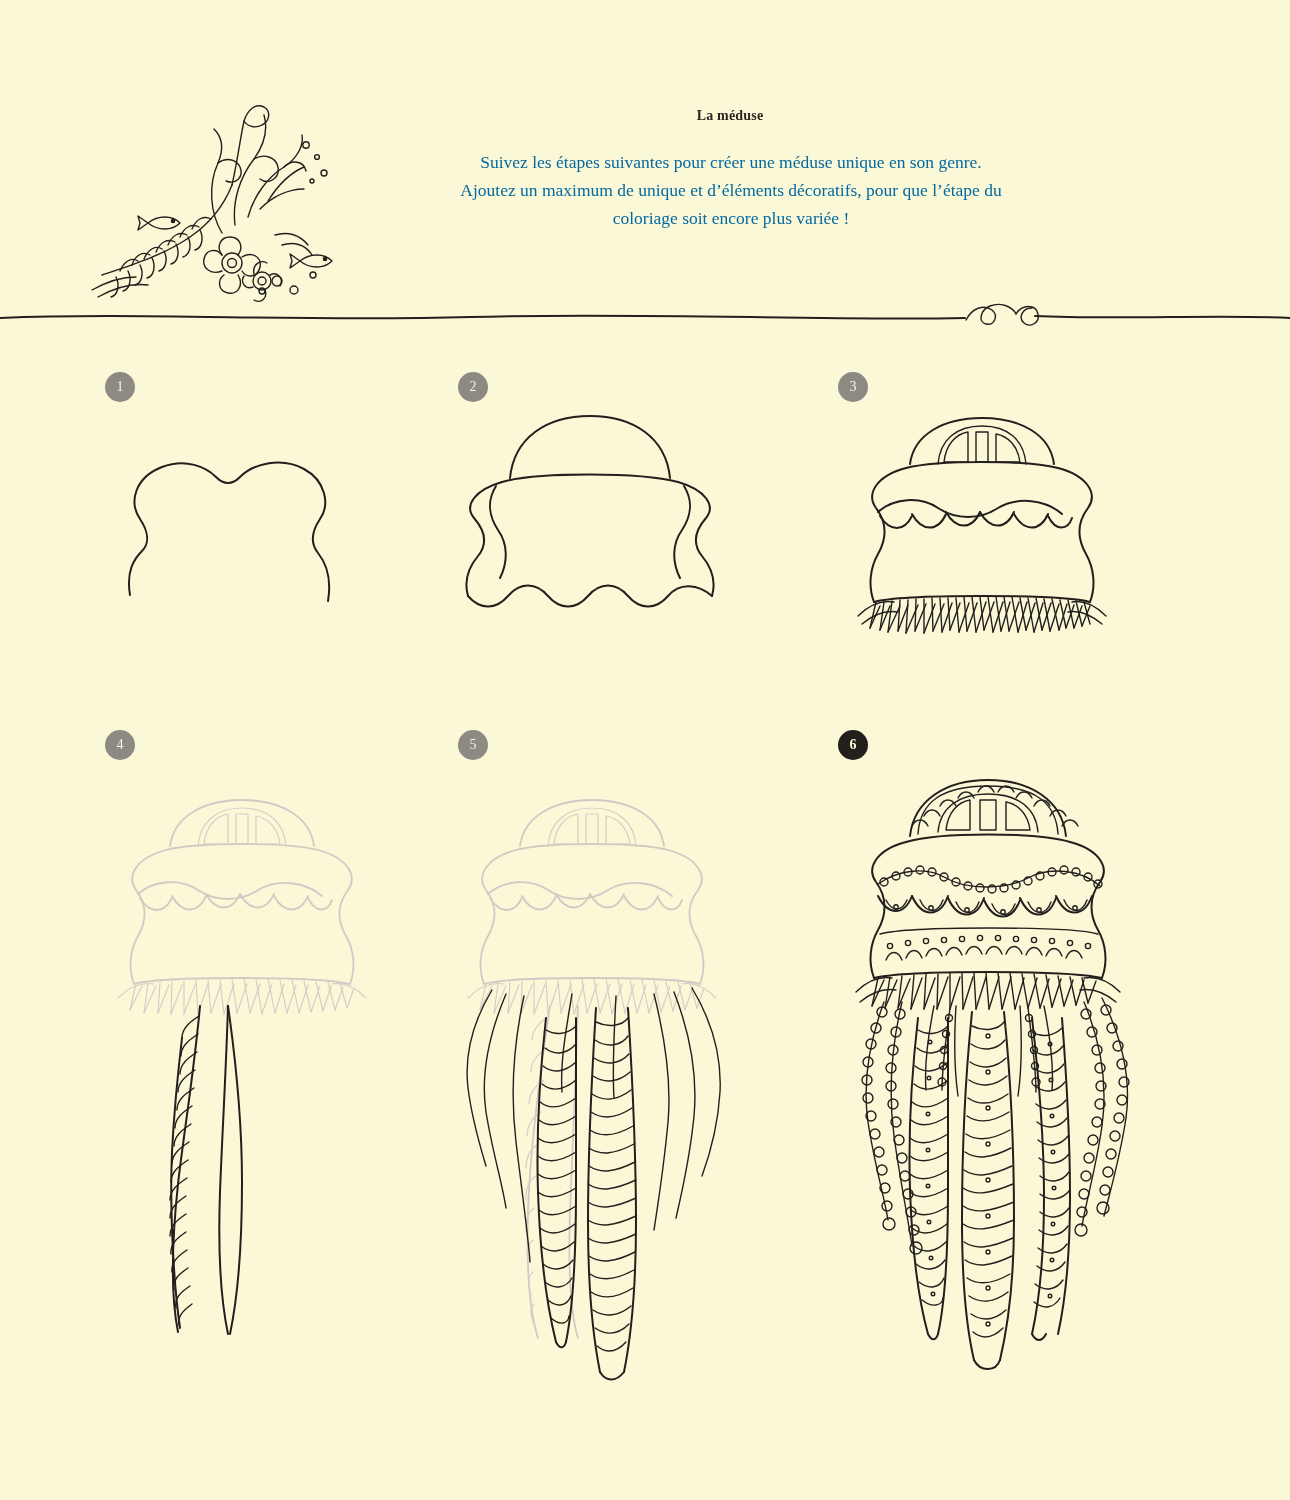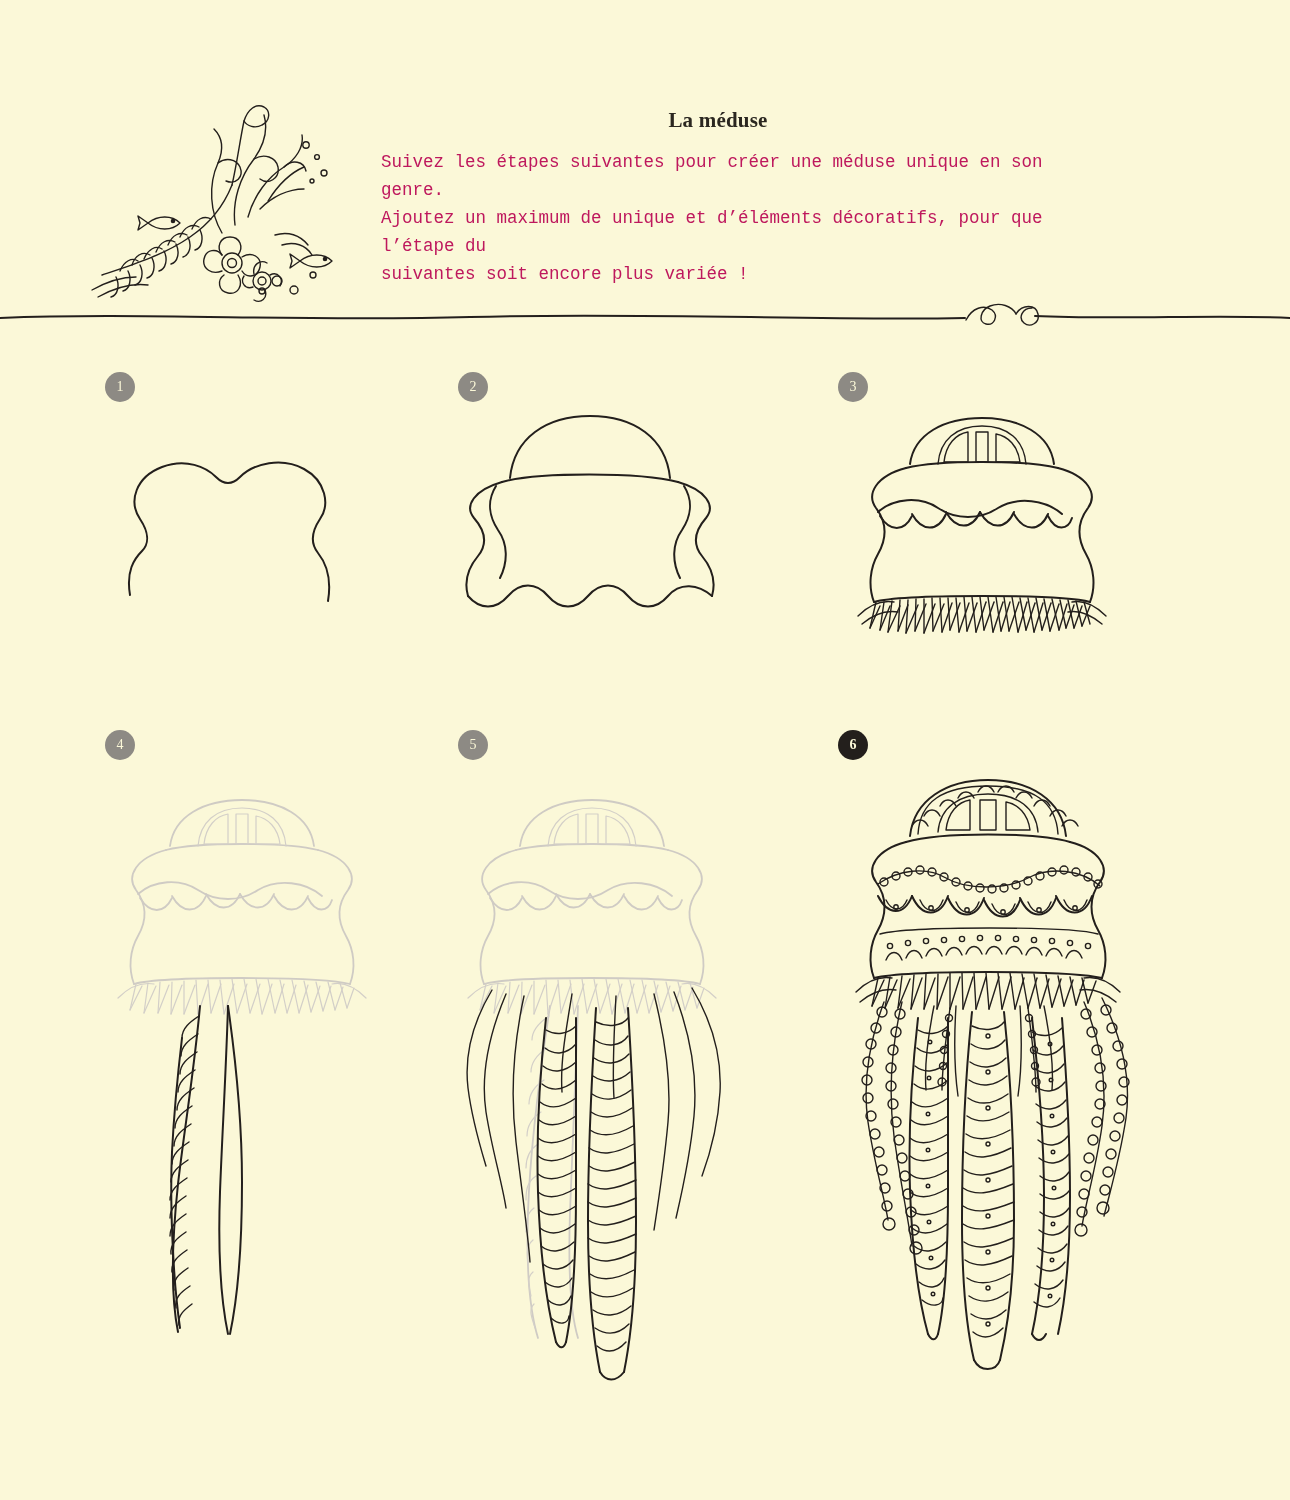--- a/index.html
+++ b/index.html
@@ -31,38 +31,39 @@
   }
   .corner-ornament {
     position: absolute;
     left: 72px;
     top: 85px;
     width: 270px;
     height: 215px;
   }
   .title {
     position: absolute;
-    left: 368px;
+    left: 380px;
     top: 108px;
     width: 700px;
     text-align: center;
-    font-size: 21px;
+    font-size: 14px;
     font-weight: bold;
     letter-spacing: 0.2px;
     font-family: "Liberation Serif", serif;
   }
   .intro {
     position: absolute;
     left: 381px;
     top: 148px;
     width: 700px;
     font-size: 17.5px;
     line-height: 28px;
-    color: #be185d;
-    font-family: Liberation Mono, monospace;
+    color: #0369a1;
+    font-family: Liberation Serif, serif;
+    text-align: center;
   }
   .intro p { margin: 0; }
   .divider {
     position: absolute;
     left: 0;
     top: 290px;
     width: 1290px;
     height: 50px;
   }
 
@@ -191,21 +192,21 @@
           <path d="M26 212 C44 202 60 198 76 200"></path>
         </g>
       </svg>
     </div>
 
     <div class="title">La méduse</div>
 
     <div class="intro">
       <p>Suivez les étapes suivantes pour créer une méduse unique en son genre.</p>
       <p>Ajoutez un maximum de unique et d’éléments décoratifs, pour que l’étape du</p>
-      <p>suivantes soit encore plus variée !</p>
+      <p>coloriage soit encore plus variée !</p>
     </div>
 
     <div class="divider">
       <svg width="1290" height="50" viewBox="0 0 1290 50">
         <path class="ink" d="M0 28 C140 22 300 32 470 27 C640 22 820 31 965 28"></path>
         <path class="ink" d="M1035 26 C1120 30 1220 24 1290 28"></path>
         <path class="ink-thin" d="M966 30 C972 18 984 14 992 20 C999 26 994 36 986 34 C978 32 980 20 990 16 C1000 12 1012 16 1016 24"></path>
         <path class="ink-thin" d="M1016 24 C1022 14 1036 14 1038 24 C1040 33 1030 38 1024 33 C1018 28 1022 18 1032 18"></path>
       </svg>
     </div>

